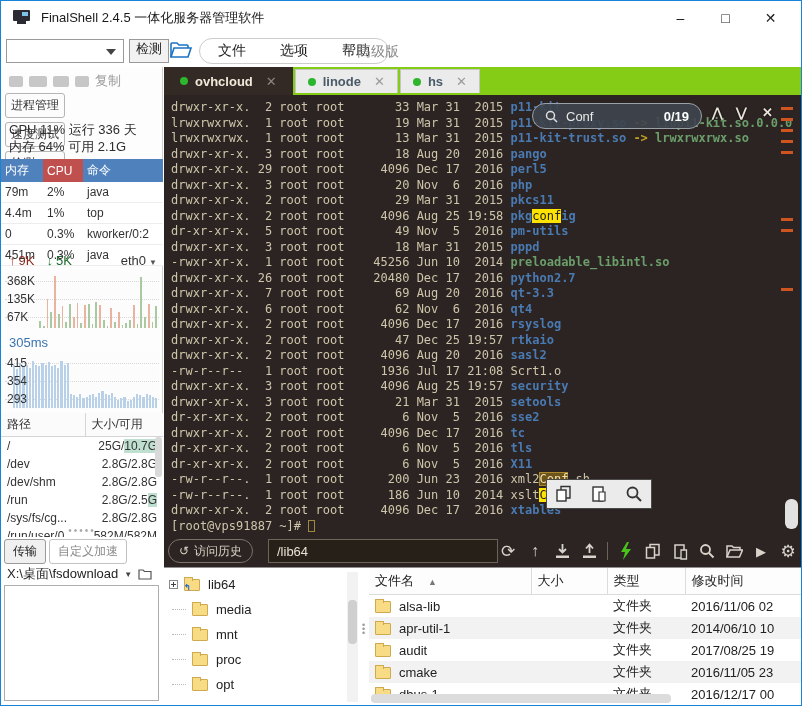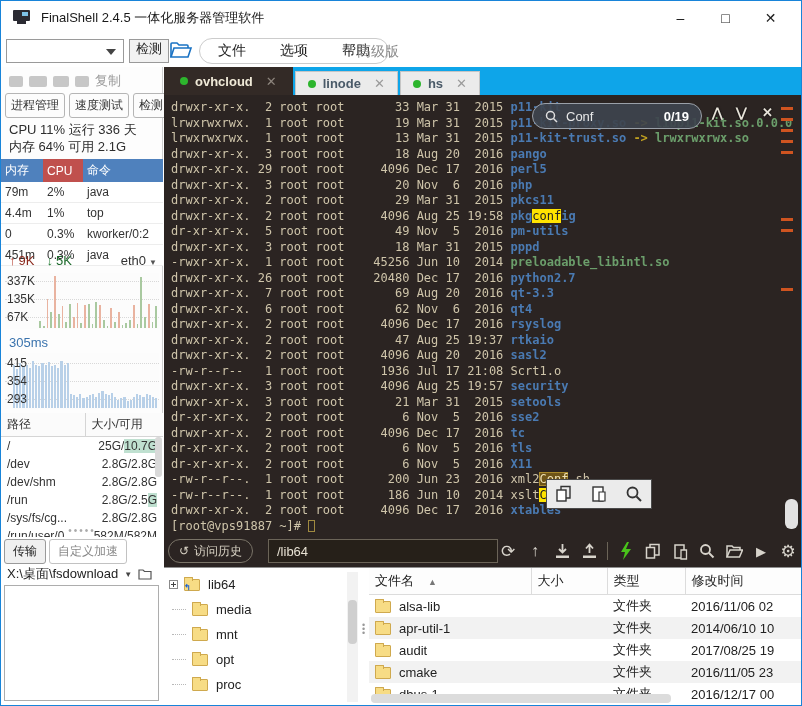--- a/index.html
+++ b/index.html
@@ -31,21 +31,21 @@
                display:flex; align-items:center; padding:0 18px; gap:34px; background:#fff; }
   .menu-item { font-size:14px; color:#222; cursor:default; }
   .edition { position:absolute; left:356px; top:8px; font-size:14px; color:#8a8a8a; }
 
   
   .sidebar { position:absolute; left:0; top:66px; width:162px; height:470px; background:#fdfdfd;
              border-right:1px solid #cfcfcf; font-size:12px; color:#333; }
   .ip-row { position:absolute; left:8px; top:5px; display:flex; align-items:center; gap:6px; }
   .blur-blk { height:11px; background:#c7c7c7; border-radius:2px; display:inline-block; }
   .copy-lbl { color:#9a9a9a; font-size:13px; }
-  .side-btns { position:absolute; left:4px; top:26px; display:flex; gap:4px; }
+  .side-btns { position:absolute; left:4px; top:26px; display:flex; gap:4px;flex-direction:column; }
   .side-btn { font-size:12px; color:#333; background:#fcfcfc; border:1px solid #b5b5b5; border-radius:3px;
               padding:3px 5px; white-space:nowrap; }
   .stats { position:absolute; left:8px; top:54px; line-height:17px; font-size:13px; color:#2e2e2e; }
 
   .ptable { position:absolute; left:0px; top:92px; width:162px; border-collapse:collapse; font-size:12px; }
   .ptable th { color:#fff; font-weight:normal; text-align:left; padding:3px 4px; font-size:12px; }
   .ptable th.mem, .ptable th.cmd { background:#4f81bd; }
   .ptable th.cpu { background:#c0504d; }
   .ptable td { padding:3px 4px; border-bottom:1px solid #ededed; background:#fff; color:#333; }
 
@@ -83,21 +83,21 @@
   .transfer { position:absolute; left:0; top:536px; width:162px; height:168px; background:#fff; }
   .tr-tabs { position:absolute; left:3px; top:2px; display:flex; gap:3px; }
   .tr-tab { font-size:12px; padding:3px 8px; border:1px solid #9a9a9a; border-radius:3px; background:#f0f0f0; color:#222; }
   .tr-tab.inactive { border-color:#c2c2c2; background:#fff; color:#888; }
   .tr-path { position:absolute; left:6px; top:28px; font-size:13px; color:#222; display:flex; align-items:center; gap:6px; }
   .tr-path .caret { font-size:8px; color:#444; }
   .tr-list { position:absolute; left:3px; top:48px; width:155px; height:116px; border:1px solid #adadad; background:#fff; }
 
   
   .main { position:absolute; left:163px; top:66px; width:637px; height:638px; }
-  .tabbar { position:absolute; left:0; top:0; width:637px; height:28px; background:#0ea5e9; display:flex; align-items:flex-end; }
+  .tabbar { position:absolute; left:0; top:0; width:637px; height:28px; background:#84cc16; display:flex; align-items:center; }
   .term-tab { display:flex; align-items:center; gap:7px; padding:0 12px; height:24px;
               background:#ebebeb; border:1px solid #c5c5c5; border-bottom:none; margin-right:2px;
               font-size:13px; font-weight:bold; color:#4a5a68; }
   .term-tab.active { height:28px; background:#332a26; border:none; color:#f0ead8; padding:0 16px; }
   .dot { width:8px; height:8px; border-radius:50%; background:#2db52d; }
   .tab-x { color:#9a9a9a; font-size:13px; font-weight:normal; margin-left:6px; }
   .term-tab.active .tab-x { color:#8d857d; }
 
   .terminal { position:absolute; left:0; top:28px; width:637px; height:440px; background:#2b2422;
               padding:5px 0 0 7px; overflow:hidden; }
@@ -256,21 +256,21 @@
 
     <div class="net-head">
       <span class="net-up">↑</span>
       <span class="net-up-v">9K</span>
       <span class="net-down">↓</span>
       <span class="net-down-v">5K</span>
       <span class="net-iface"><span>eth0</span><span class="caret">▼</span></span>
     </div>
     <div class="chart net-chart" id="net-chart">
         <div class="gline" style="top: 8px;"></div>
-        <div class="ylab" style="top: 1px;">337K</div>
+        <div class="ylab" style="top: 1px;">368K</div>
         <div class="gline" style="top: 26px;"></div>
         <div class="ylab" style="top: 19px;">135K</div>
         <div class="gline" style="top: 44px;"></div>
         <div class="ylab" style="top: 37px;">67K</div>
         <div class="bars">
           <div class="bar" style="height: 13.6364%; background: rgb(169, 201, 160);"></div>
           <div class="bar" style="height: 3.63636%; background: rgb(169, 201, 160);"></div>
           <div class="bar" style="height: 54.5455%; background: rgb(233, 179, 160);"></div>
           <div class="bar" style="height: 29.5455%; background: rgb(169, 201, 160);"></div>
           <div class="bar" style="height: 97.7273%; background: rgb(233, 179, 160);"></div>
@@ -483,21 +483,21 @@
           <div class="tline"><span>drwxr-xr-x.  3 root root       20 Nov  6  2016 </span><span class="d">php</span></div>
           <div class="tline"><span>drwxr-xr-x.  2 root root       29 Mar 31  2015 </span><span class="d">pkcs11</span></div>
           <div class="tline"><span>drwxr-xr-x.  2 root root     4096 Aug 25 19:58 </span><span class="d">pkg</span><span class="h">conf</span><span class="d">ig</span></div>
           <div class="tline"><span>dr-xr-xr-x.  5 root root       49 Nov  5  2016 </span><span class="d">pm-utils</span></div>
           <div class="tline"><span>drwxr-xr-x.  3 root root       18 Mar 31  2015 </span><span class="d">pppd</span></div>
           <div class="tline"><span>-rwxr-xr-x.  1 root root    45256 Jun 10  2014 </span><span class="g">preloadable_libintl.so</span></div>
           <div class="tline"><span>drwxr-xr-x. 26 root root    20480 Dec 17  2016 </span><span class="d">python2.7</span></div>
           <div class="tline"><span>drwxr-xr-x.  7 root root       69 Aug 20  2016 </span><span class="d">qt-3.3</span></div>
           <div class="tline"><span>drwxr-xr-x.  6 root root       62 Nov  6  2016 </span><span class="d">qt4</span></div>
           <div class="tline"><span>drwxr-xr-x.  2 root root     4096 Dec 17  2016 </span><span class="d">rsyslog</span></div>
-          <div class="tline"><span>drwxr-xr-x.  2 root root       47 Aug 25 19:37 </span><span class="d">rtkaio</span></div>
+          <div class="tline"><span>drwxr-xr-x.  2 root root       47 Dec 25 19:57 </span><span class="d">rtkaio</span></div>
           <div class="tline"><span>drwxr-xr-x.  2 root root     4096 Aug 20  2016 </span><span class="d">sasl2</span></div>
           <div class="tline"><span>-rw-r--r--   1 root root     1936 Jul 17 21:08 Scrt1.o</span></div>
           <div class="tline"><span>drwxr-xr-x.  3 root root     4096 Aug 25 19:57 </span><span class="d">security</span></div>
           <div class="tline"><span>drwxr-xr-x.  3 root root       21 Mar 31  2015 </span><span class="d">setools</span></div>
           <div class="tline"><span>dr-xr-xr-x.  2 root root        6 Nov  5  2016 </span><span class="d">sse2</span></div>
           <div class="tline"><span>drwxr-xr-x.  2 root root     4096 Dec 17  2016 </span><span class="d">tc</span></div>
           <div class="tline"><span>dr-xr-xr-x.  2 root root        6 Nov  5  2016 </span><span class="d">tls</span></div>
           <div class="tline"><span>dr-xr-xr-x.  2 root root        6 Nov  5  2016 </span><span class="d">X11</span></div>
           <div class="tline"><span>-rw-r--r--.  1 root root      200 Jun 23  2016 xml2</span><span class="c">Conf</span><span>.sh</span></div>
           <div class="tline"><span>-rw-r--r--.  1 root root      186 Jun 10  2014 xslt</span><span class="h">Conf</span></div>
@@ -586,26 +586,26 @@
             <span class="tree-lbl">media</span>
           </div>
           <div class="tree-item">
             <span class="tree-conn"></span>
             <span class="fold"></span>
             <span class="tree-lbl">mnt</span>
           </div>
           <div class="tree-item">
             <span class="tree-conn"></span>
             <span class="fold"></span>
-            <span class="tree-lbl">opt</span>
+            <span class="tree-lbl">proc</span>
           </div>
           <div class="tree-item">
             <span class="tree-conn"></span>
             <span class="fold"></span>
-            <span class="tree-lbl">proc</span>
+            <span class="tree-lbl">opt</span>
           </div>
           <div class="tree-item"></div>
         </div>
       <div class="tree-scroll-track">
           <div class="tree-scroll-thumb"></div>
         </div>
       <div class="vsplit-dots">•<br>•<br>•</div>
       <div class="ftable">
         <table>
           <colgroup>

